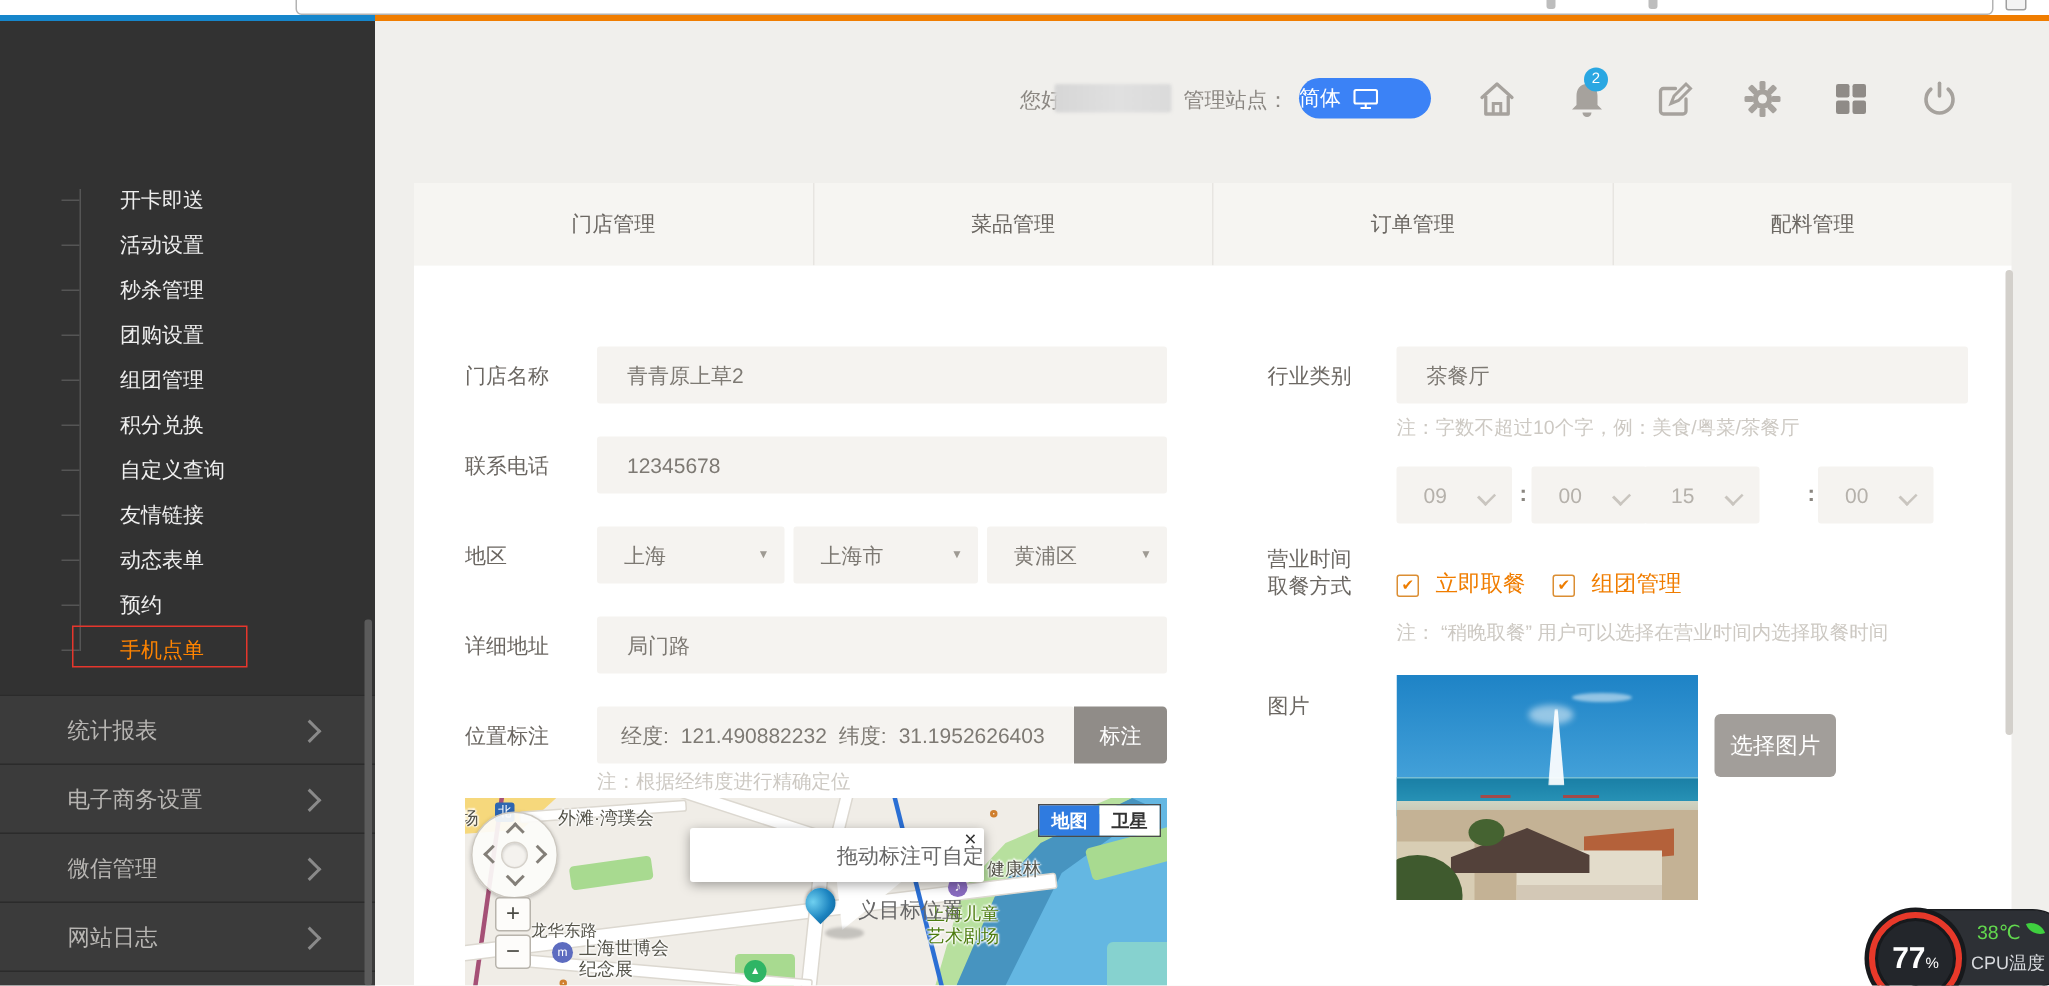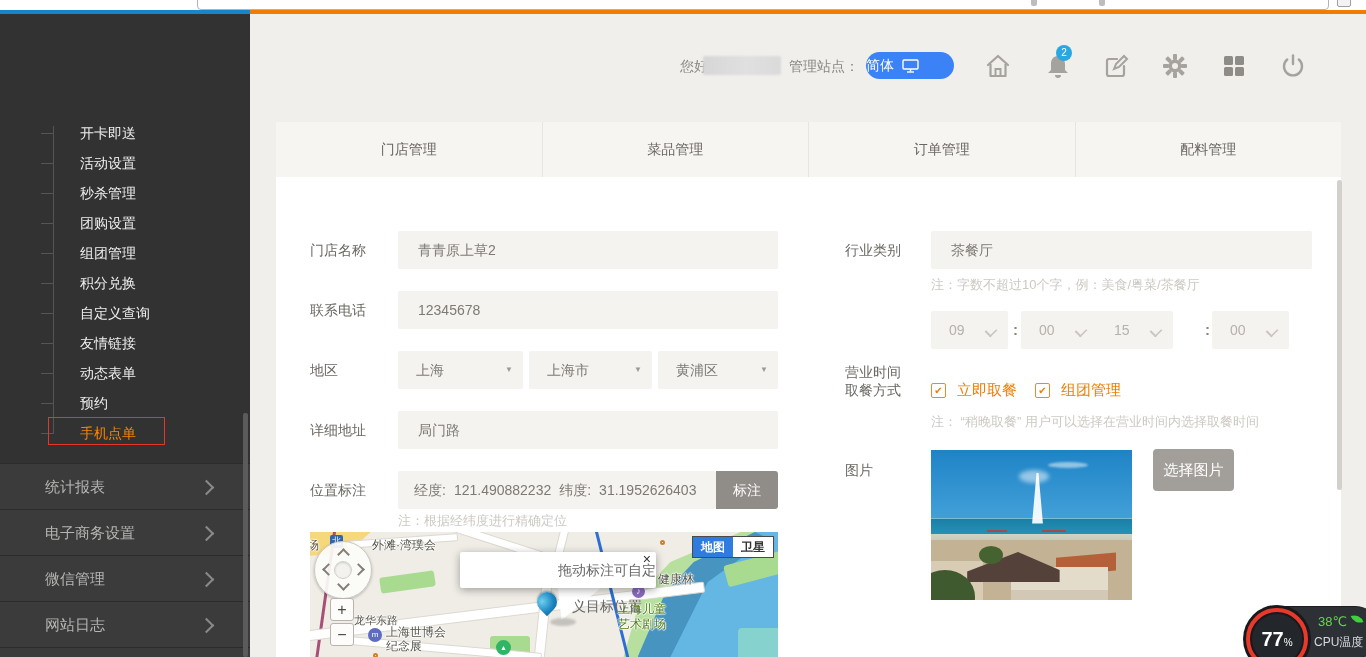--- a/index.html
+++ b/index.html
@@ -61,22 +61,22 @@
            padding-left:18px;box-sizing:border-box;cursor:pointer;position:absolute;}
   .tsel-car{position:absolute;right:12px;top:15px;width:8px;height:8px;border-left:2px solid #c9c5bf;
             border-bottom:2px solid #c9c5bf;transform:rotate(-45deg) scaleY(.8);}
   .fnote{font-size:13px;color:#cdc9c3;}
   .colon{font-size:15px;color:#8a8680;font-weight:bold;line-height:38px;}
   .mark-btn{left:716px;top:471px;width:62px;height:38px;background:#908c88;color:#fff;font-size:14px;
             text-align:center;line-height:38px;border-radius:0 3px 3px 0;cursor:pointer;}
   .chk{width:13px;height:13px;border:1px solid #db8e33;border-radius:2px;background:#fff;text-align:center;
        line-height:13px;font-size:10px;color:#ee7d00;cursor:pointer;}
   .chk-lbl{font-size:15px;color:#f07d00;height:18px;line-height:18px;cursor:pointer;}
-  .choose-btn{left:1143px;top:449px;width:81px;height:42px;background:#a29e9a;border-radius:4px;color:#fff;
-              font-size:15px;display:flex;align-items:center;justify-content:center;cursor:pointer;margin-left:10px;}
+  .choose-btn{left:1143px;top:476px;width:81px;height:42px;background:#a29e9a;border-radius:4px;color:#fff;
+              font-size:15px;display:flex;align-items:center;justify-content:center;cursor:pointer;}
   
   .photo{left:931px;top:450px;width:201px;height:150px;overflow:hidden;}
   .photo>div{position:absolute;}
   .ph-sky{inset:0;background:linear-gradient(180deg,#1e83c6,#4aa6dc 55%,#8ecbea 100%);}
   .ph-cloud{left:58%;top:8%;width:40px;height:6px;border-radius:50%;background:rgba(255,255,255,.5);filter:blur(1px);}
   .ph-sea{left:0;top:45%;width:100%;height:17%;background:linear-gradient(180deg,#1a7fa6,#2f9dbf);
           border-top:1px solid rgba(255,255,255,.35);}
   .ph-jet{left:50%;top:15%;width:12px;height:34%;background:rgba(255,255,255,.92);
           clip-path:polygon(42% 0,58% 0,95% 100%,5% 100%);filter:blur(.6px);}
   .ph-spray{left:44%;top:13%;width:30px;height:13px;border-radius:50%;background:rgba(255,255,255,.5);filter:blur(2px);}

